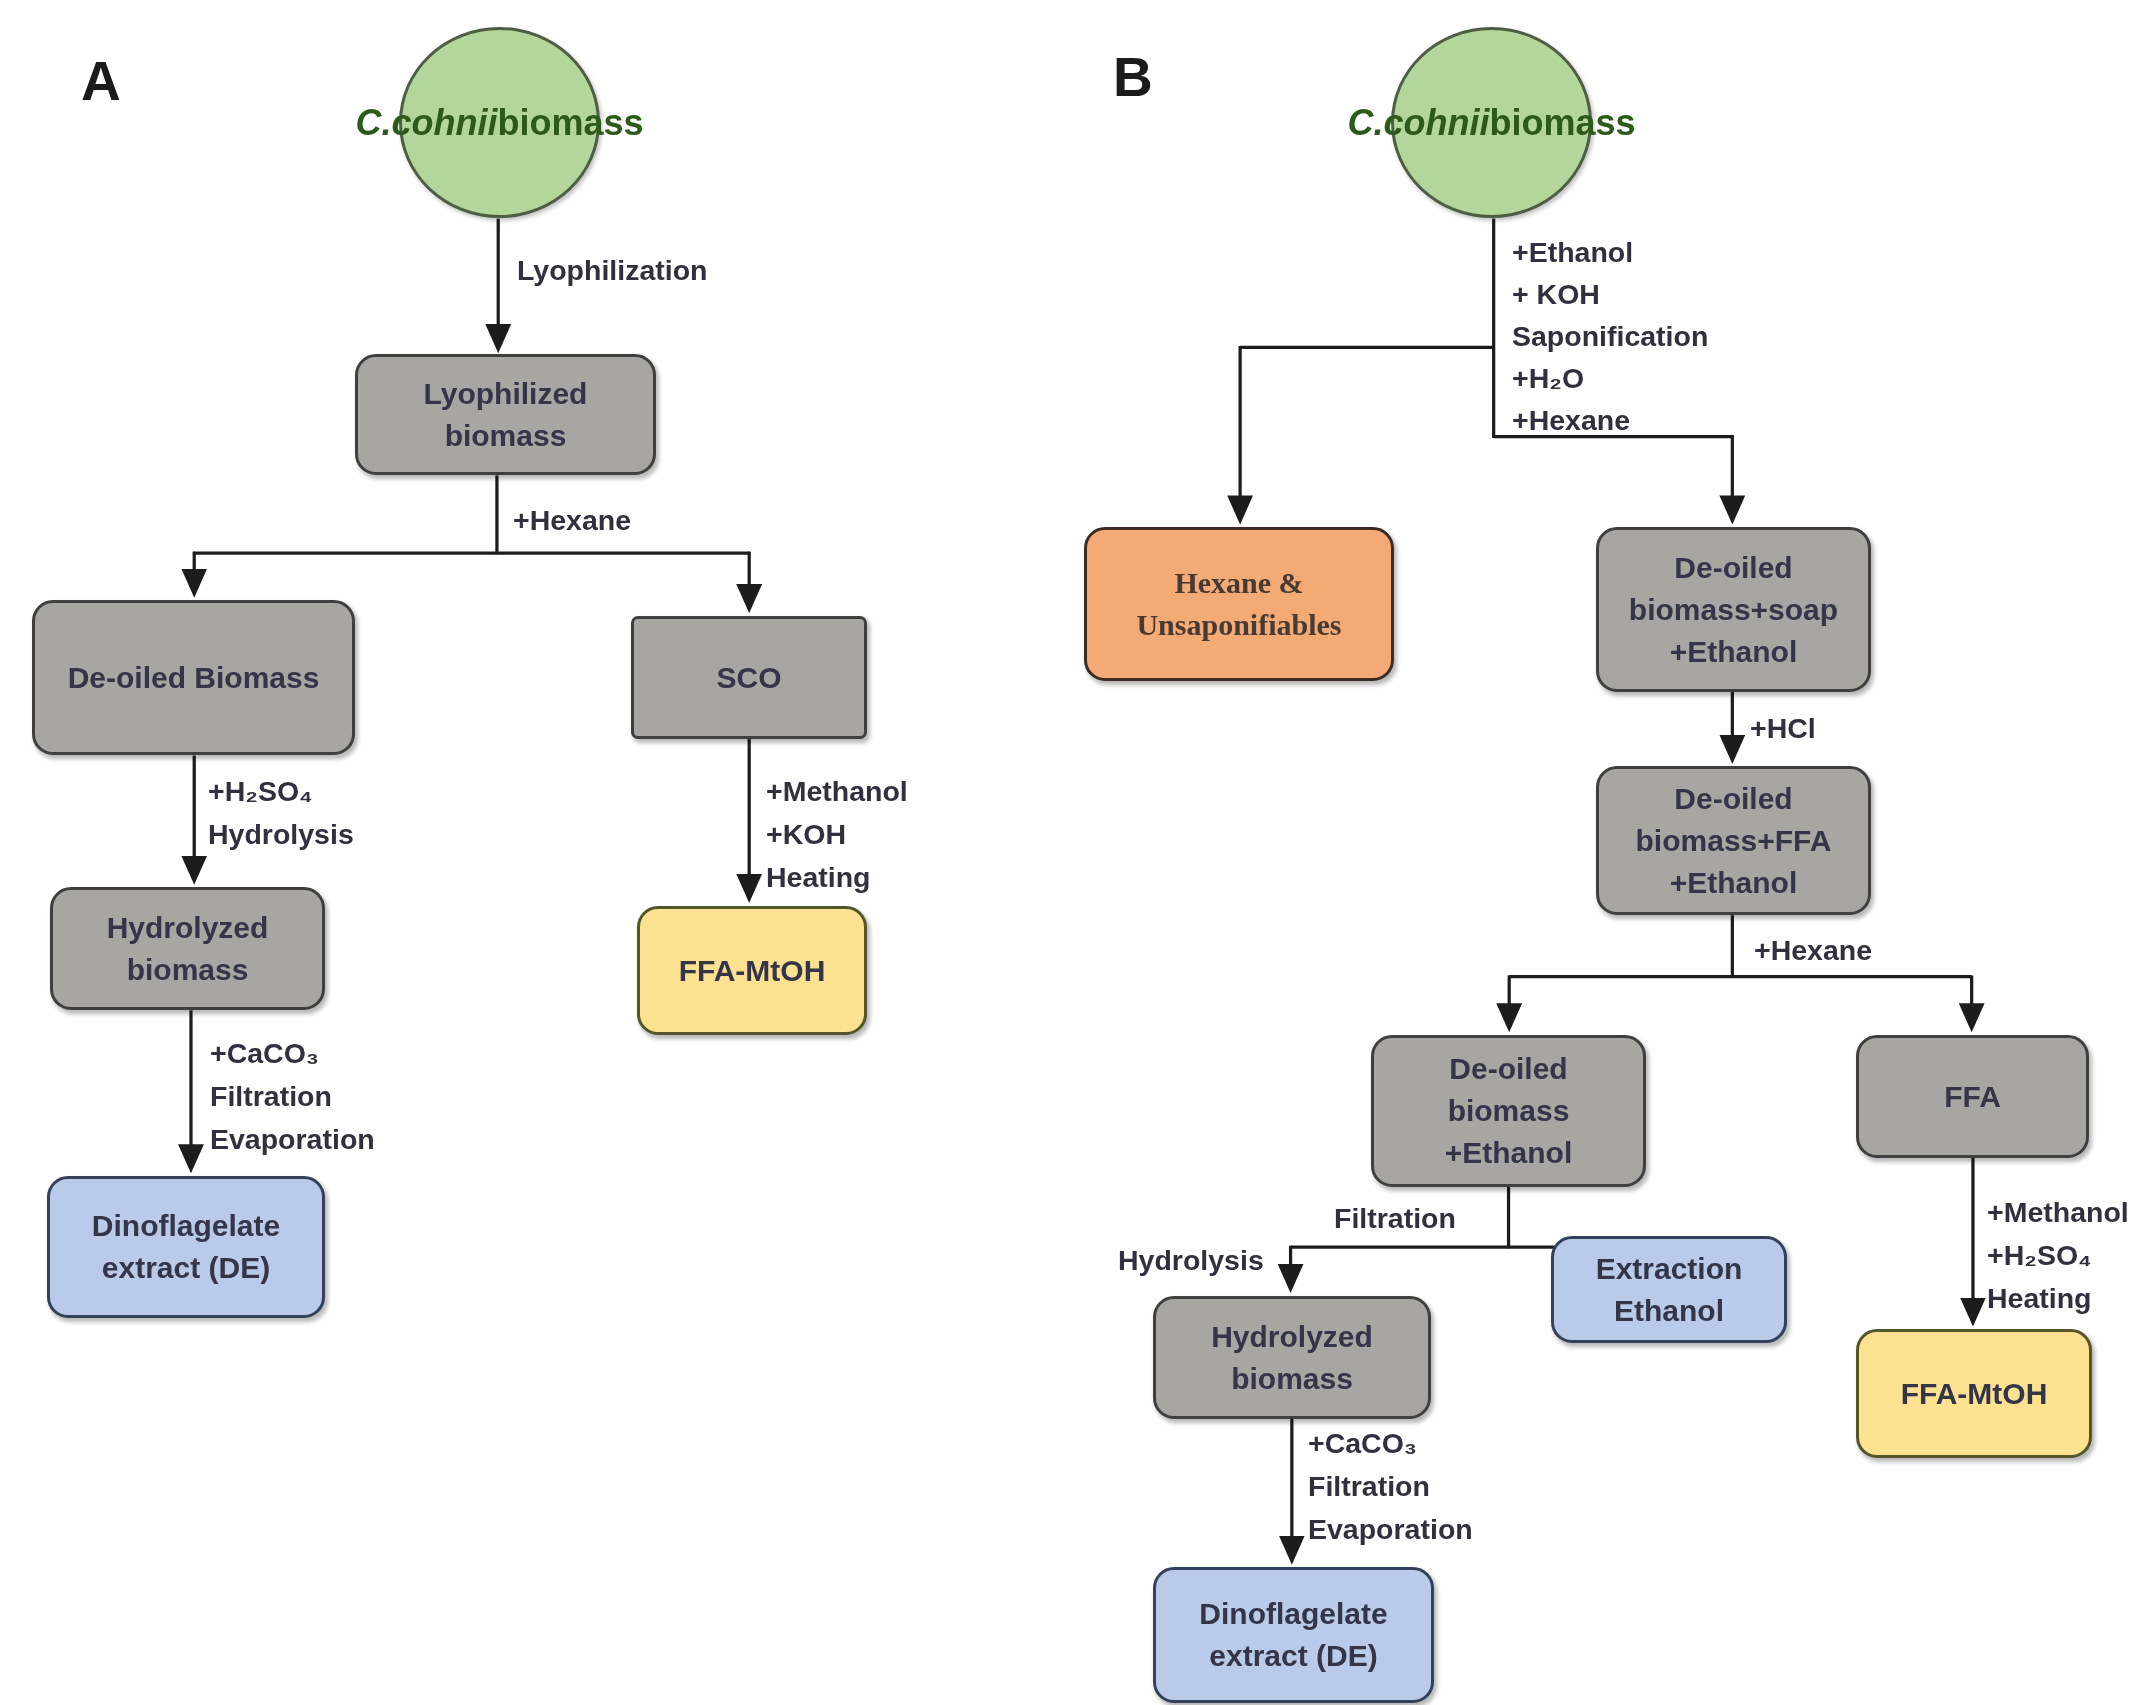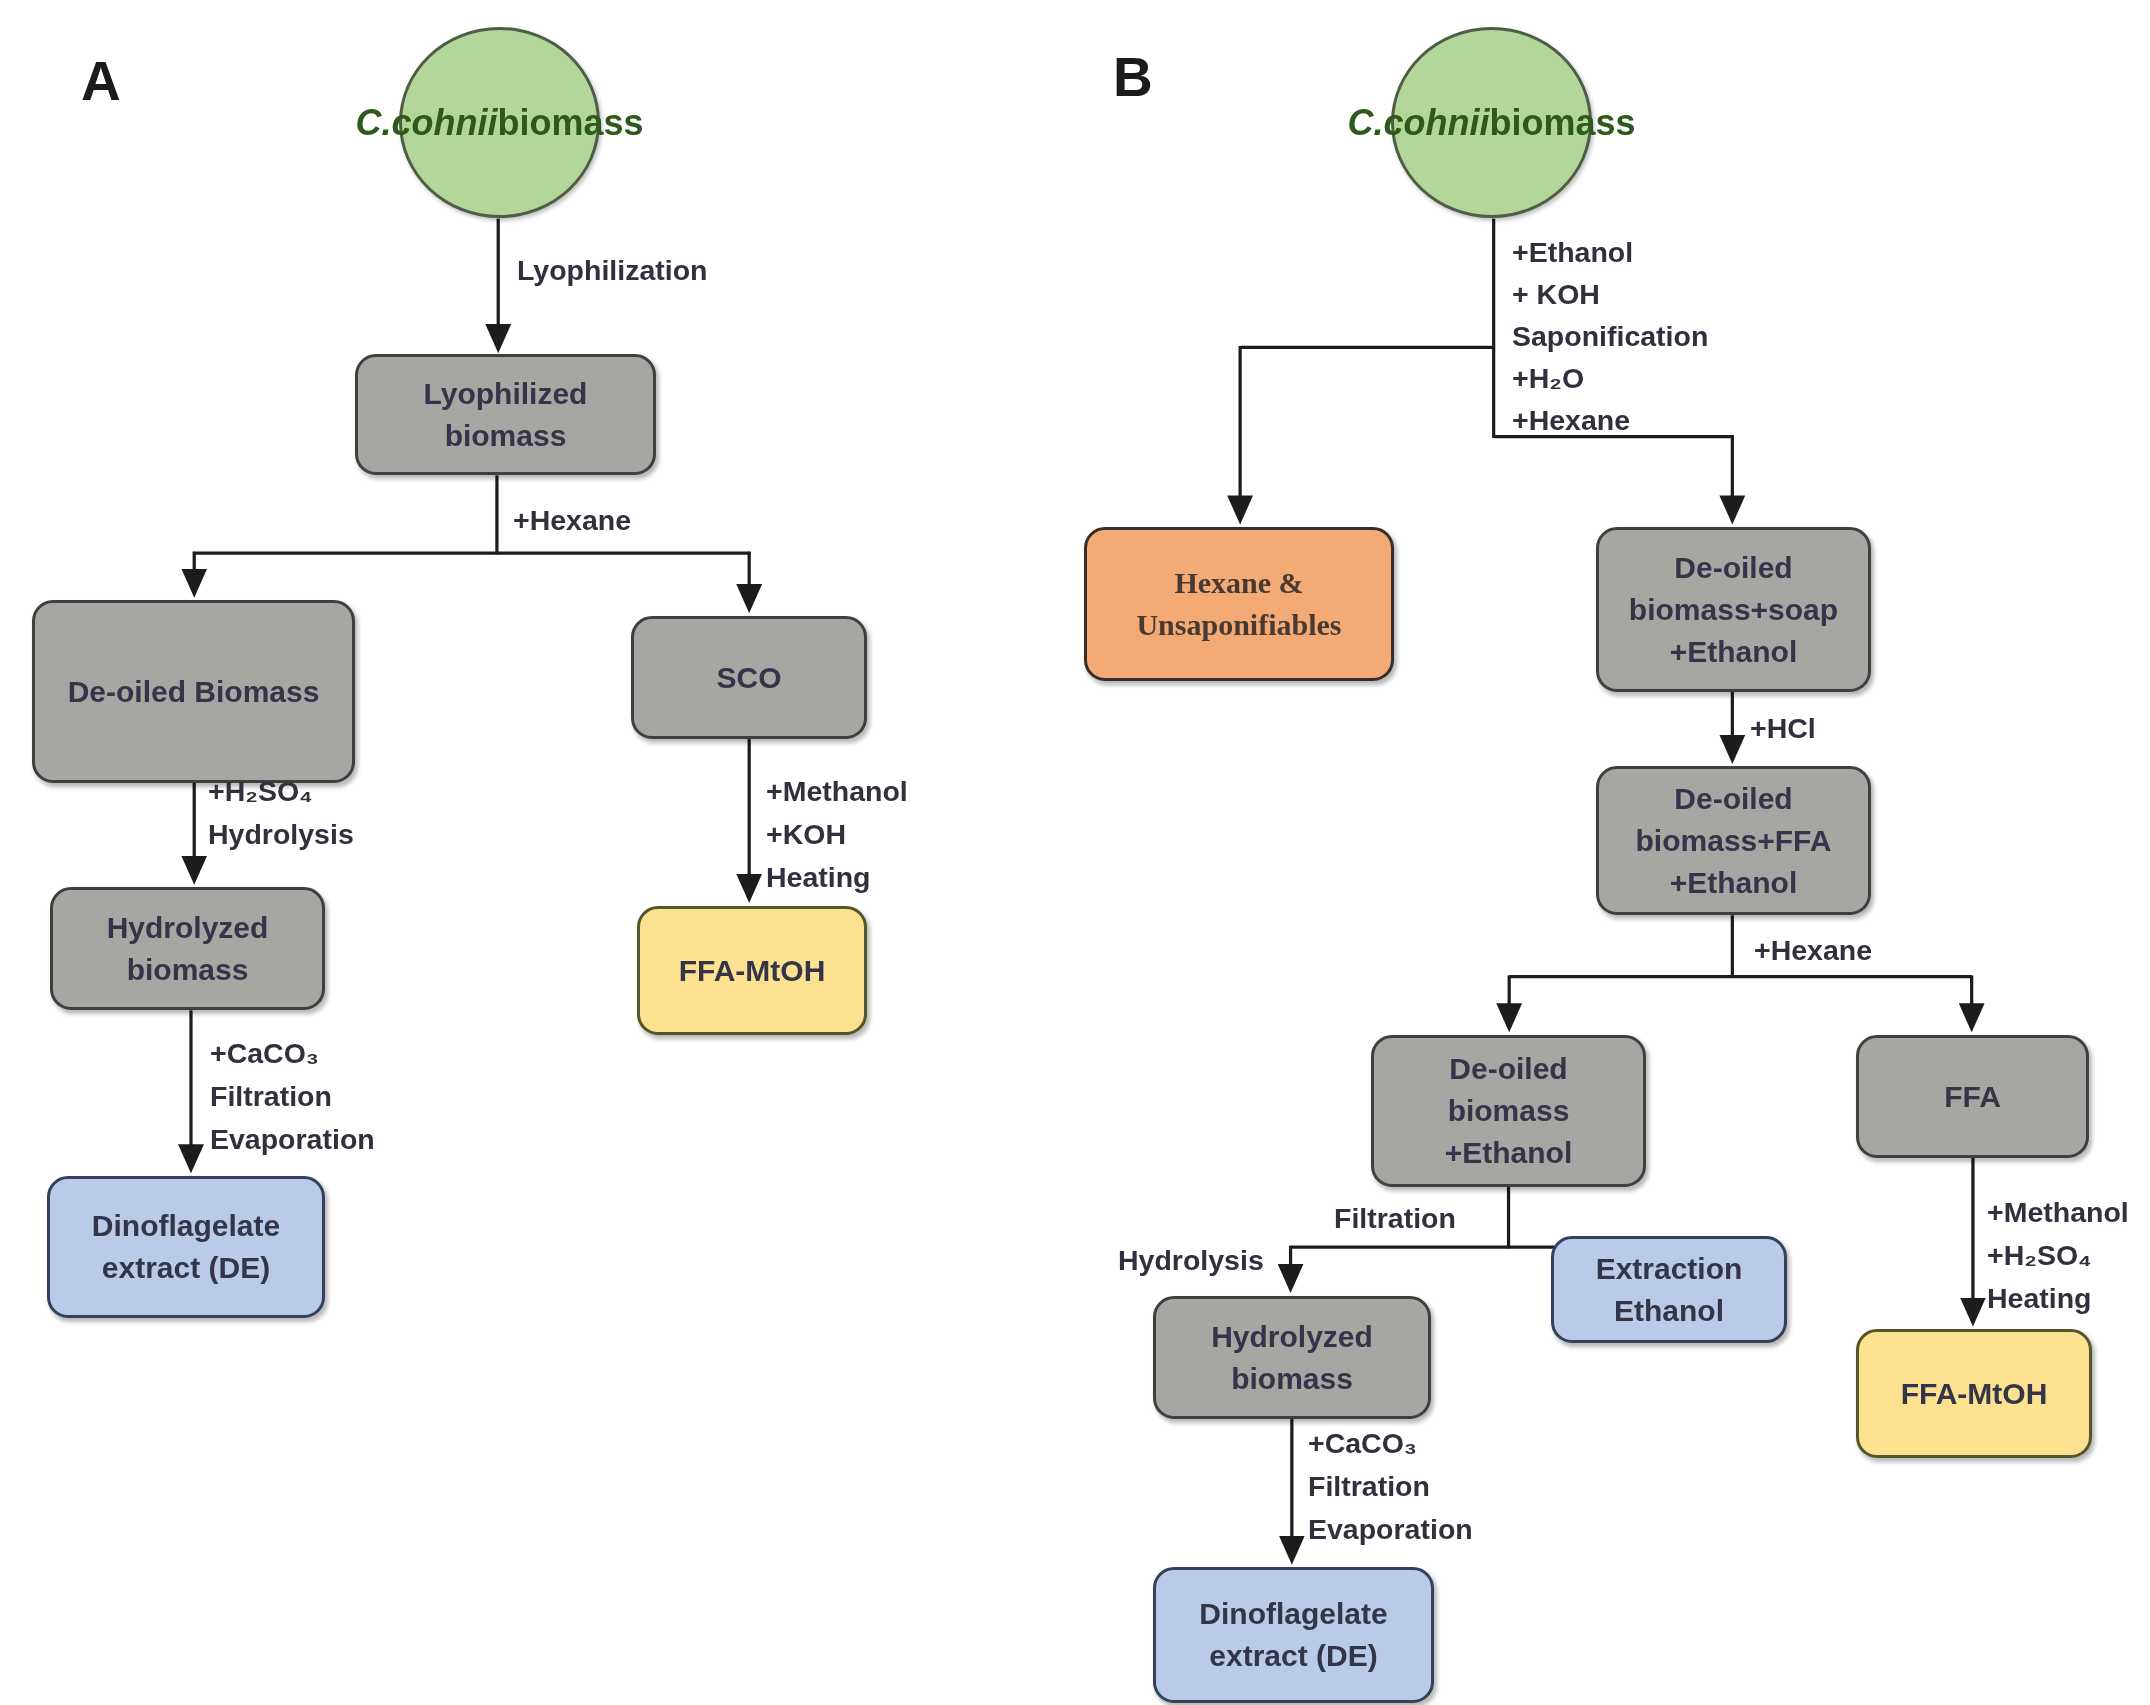--- a/index.html
+++ b/index.html
@@ -94,23 +94,23 @@
     <div class="l2">biomass</div>
   </div>
 
   <div class="elabel" style="left:517px; top:249px;">Lyophilization</div>
 
   <div class="node gray" style="left:346px; top:354px; width:301px; height:121px;margin-left:9px;">Lyophilized
 biomass</div>
 
   <div class="elabel" style="left:513px; top:499px;">+Hexane</div>
 
-  <div class="node gray" style="left:32px; top:600px; width:323px; height:183px;">De-oiled Biomass</div>
+  <div class="node gray" style="left:32px; top:600px; width:323px; height:155px;">De-oiled Biomass</div>
 
-  <div class="node gray" style="left:631px; top:616px; width:236px; height:123px;">SCO</div>
+  <div class="node gray" style="left:631px; top:616px; width:236px; height:123px;border-radius:7px;">SCO</div>
 
   <div class="elabel" style="left:208px; top:770px;">+H₂SO₄
 Hydrolysis</div>
 
   <div class="elabel" style="left:766px; top:770px;">+Methanol
 +KOH
 Heating</div>
 
   <div class="node gray" style="left:50px; top:887px; width:275px; height:123px;">Hydrolyzed
 biomass</div>

